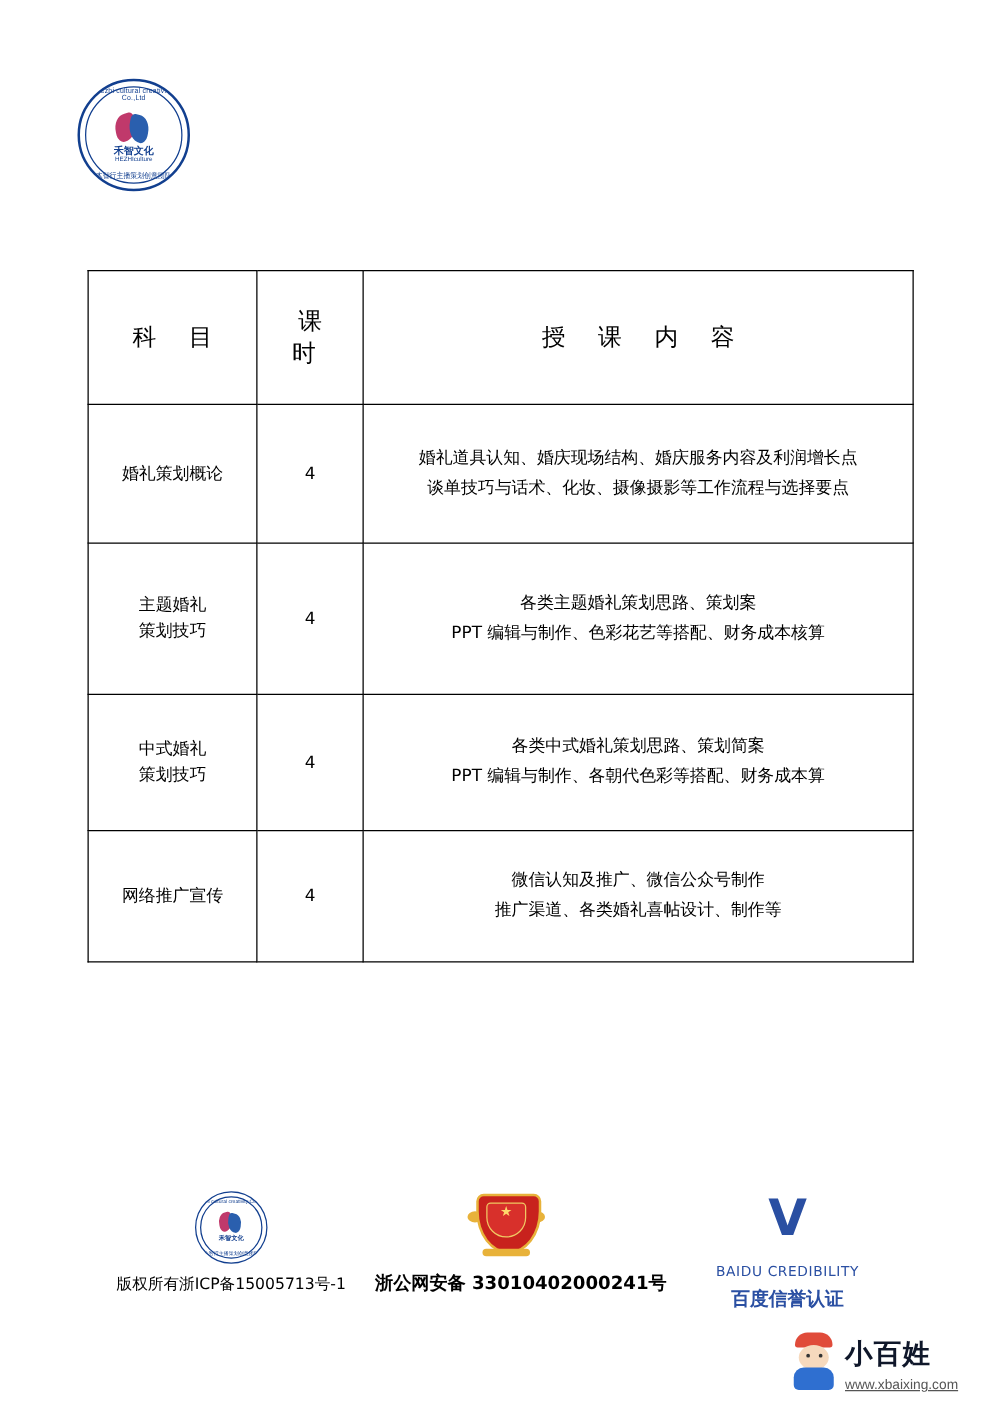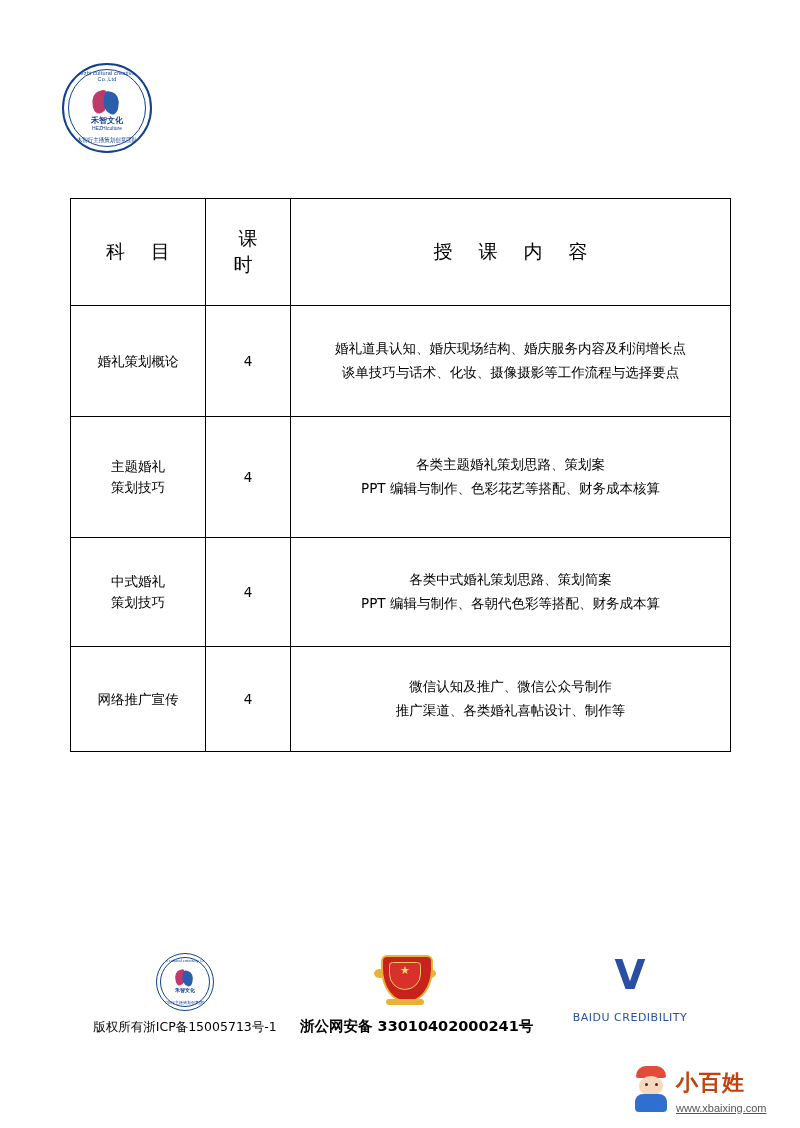--- a/index.html
+++ b/index.html
@@ -110,21 +110,21 @@
     font-size: 41px;
     font-weight: bold;
     letter-spacing: 2px;
     color: #000;
     white-space: nowrap;
   }
 
   
   .course-table {
     position: absolute;
-    top: 198px;
+    top: 216px;
     left: 70px;
     width: 660px;
     border-collapse: collapse;
     table-layout: fixed;
   }
   .course-table td, .course-table th {
     border: 1px solid #000;
     text-align: center;
     vertical-align: middle;
     font-family: "DejaVu Sans", sans-serif;
@@ -313,21 +313,21 @@
     background: #2f6fd0; border-radius: 8px 8px 4px 4px;
   }
   .wm-text {
     position: absolute;
     left: 46px;
     top: 8px;
   }
   .wm-title {
     font-size: 22px;
     font-weight: bold;
-    color: #c2410c;
+    color: #0f172a;
     font-family: "DejaVu Sans", sans-serif;
     letter-spacing: 1px;
   }
   .wm-url {
     font-size: 11px;
     color: #555;
     font-family: "Liberation Sans", sans-serif;
     margin-top: 4px;
     text-decoration: underline;
   }
@@ -432,20 +432,21 @@
       <div class="base"></div>
     </div>
     <div class="cap">浙公网安备 33010402000241号</div>
   </div>
 
   <div class="badge badge-baidu">
     <div class="baidu-logo">
       <div class="v">V</div>
     </div>
     <div class="baidu-sub">BAIDU CREDIBILITY</div>
+    <div class="cap">百度信誉认证</div>
   </div>
 
 </div>
 
 <div class="watermark">
   <div class="wm-char">
     <div class="hat"></div>
     <div class="face"></div>
     <div class="eye-l"></div>
     <div class="eye-r"></div>

